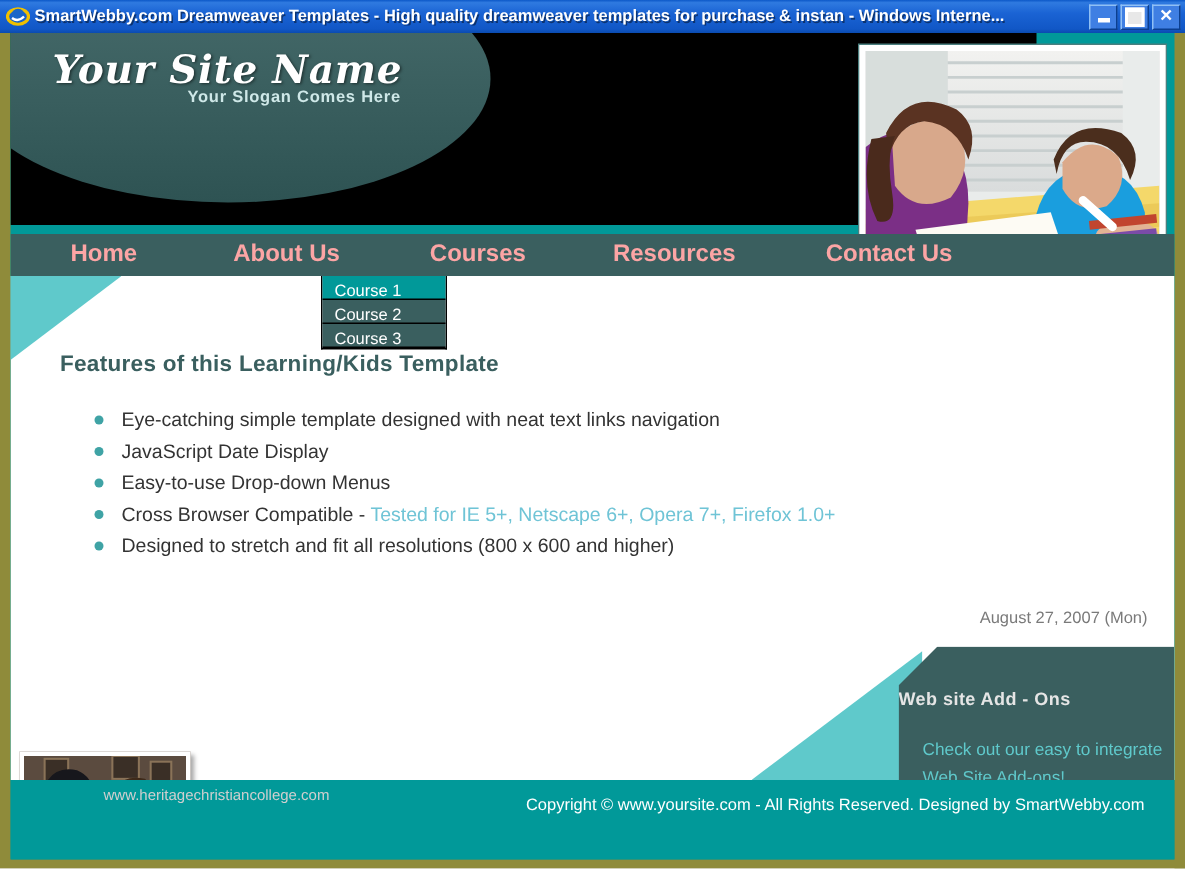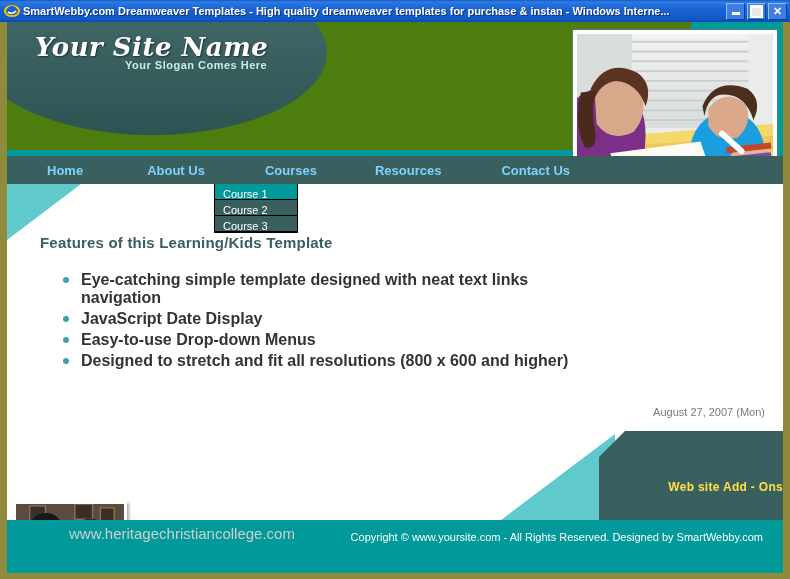--- a/index.html
+++ b/index.html
@@ -41,21 +41,21 @@
   }
   .viewport{
     position:absolute;left:7px;top:0px;width:776px;height:551px;
     background:#019999;overflow:hidden;
   }
   .scroll-right{
     position:absolute;right:0;top:0;width:7px;height:557px;background:#8f8b3a;
   }
 
   
-  .masthead{position:absolute;left:0;top:0;width:684px;height:128px;background:#4d7c0f;}
+  .masthead{position:absolute;left:0;top:0;width:684px;height:128px;background:#000000;}
   .ellipse-shade{
     position:absolute;left:-30px;top:-52px;width:350px;height:165px;
     border-radius:50%;
     background:linear-gradient(to bottom,#4a6e6e 0%,#3a5f5f 55%,#2e5353 100%);
   }
   .site-name{
     position:absolute;left:28px;top:10px;
     font-family:"DejaVu Serif", serif;
     font-size:26px;font-weight:bold;color:#ffffff;font-style:italic;
     letter-spacing:0.5px;
@@ -75,21 +75,21 @@
   }
   .photo-svg{display:block;width:100%;height:100%;}
 
   
   .nav{
     position:absolute;left:0;top:134px;width:776px;height:28px;background:#3a5f5f;
   }
   .nav ul{list-style:none;margin:0;padding:0;display:flex;height:100%;align-items:center;}
   .nav li{position:relative;}
   .nav a{
-    display:block;color:#7dd3fc;font-size:13px;font-weight:bold;text-decoration:none;
+    display:block;color:#fca5a5;font-size:16px;font-weight:bold;text-decoration:none;
     padding:0 0;white-space:nowrap;
   }
   .nav .nav-item{padding:0 14px;}
   .nav .n0{margin-left:26px;}
   .nav .n1{margin-left:36px;}
   .nav .n2{margin-left:32px;}
   .nav .n3{margin-left:30px;}
   .nav .n4{margin-left:32px;}
 
   .dropdown{
@@ -122,57 +122,57 @@
   .h1{
     position:absolute;left:33px;top:50px;
     font-size:15px;font-weight:bold;color:#3a5f5f;letter-spacing:.2px;
   }
   .features{
     position:absolute;left:52px;top:87px;width:530px;
     margin:0;padding:0;list-style:none;
   }
   .features li{
     position:relative;padding-left:22px;margin-bottom:3px;
-    font-size:16px;color:#333333;line-height:18px;font-weight:bold;
+    font-size:13px;color:#333333;line-height:18px;
   }
   .features li:before{
     content:"";position:absolute;left:4px;top:6px;width:6px;height:6px;
     border-radius:50%;background:#3fa3a5;
   }
   .features b{color:#111;}
   .feat-light{color:#6fc4d6;}
 
   
   .date{
     position:absolute;right:18px;top:222px;font-size:11px;color:#7a7a7a;z-index:5;
   }
   .sidebar{
     position:absolute;left:592px;top:247px;width:184px;height:251px;
     background:#3a5f5f;
     clip-path:polygon(26px 0,100% 0,100% 100%,0 100%,0 26px);
     z-index:6;
   }
   .sb-title{
-    position:absolute;left:0;top:49px;width:100%;text-align:right;
-    color:#fde047;font-size:12px;font-weight:bold;letter-spacing:.3px;
+    position:absolute;left:0;top:28px;width:100%;text-align:left;
+    color:#e5e5e5;font-size:12px;font-weight:bold;letter-spacing:.3px;
   }
   .sb-text{
     position:absolute;left:16px;top:60px;width:160px;
     color:#5fc9cb;font-size:11.5px;line-height:19px;
   }
 
   
   .thumb{
     position:absolute;left:6px;top:317px;width:114px;height:65px;
     border:3px solid #ffffff;box-sizing:border-box;z-index:20;
     box-shadow:2px 2px 3px rgba(0,0,0,.35);overflow:hidden;background:#7a6a5f;
   }
   .thumb svg{display:block;width:100%;height:100%;}
   .wm{
-    position:absolute;left:62px;top:503px;font-size:15px;color:#cfcfcf;z-index:21;
+    position:absolute;left:62px;top:503px;font-size:10px;color:#cfcfcf;z-index:21;
     white-space:nowrap;
   }
 
   
   .footer{
     position:absolute;left:0;top:498px;width:776px;height:38px;background:#019999;
   }
   .footer .cr{
     position:absolute;right:20px;top:11px;font-size:11px;color:#ffffff;white-space:nowrap;
   }
@@ -290,27 +290,29 @@
       <div class="content">
         <div class="corner-tl"></div>
         <div class="corner-br"></div>
 
         <div class="h1">Features of this Learning/Kids Template</div>
 
         <ul class="features">
           <li><span>Eye-catching simple template designed with neat text links navigation</span></li>
           <li><span>JavaScript Date Display</span></li>
           <li><span>Easy-to-use Drop-down Menus</span></li>
+          <li><span>Cross Browser Compatible - </span><span class="feat-light">Tested for IE 5+, Netscape 6+, Opera 7+, Firefox 1.0+</span></li>
           <li><span>Designed to stretch and fit all resolutions (800 x 600 and higher)</span></li>
         </ul>
 
         <div class="date">August 27, 2007 (Mon)</div>
 
         <div class="sidebar">
           <div class="sb-title">Web site Add - Ons</div>
+          <div class="sb-text">Check out our easy to integrate Web Site Add-ons!</div>
 
         </div>
 
         <div class="thumb">
           <svg viewBox="0 0 110 62" preserveAspectRatio="none">
             <rect width="110" height="62" fill="#6d5c4e"></rect>
             <rect x="0" y="0" width="110" height="30" fill="#5b4b3f"></rect>
             <rect x="14" y="2" width="16" height="16" fill="#3a2f26" stroke="#8a7358" stroke-width="1.4"></rect>
             <rect x="60" y="0" width="18" height="16" fill="#3a2f26" stroke="#8a7358" stroke-width="1.4"></rect>
             <rect x="86" y="4" width="14" height="14" fill="#3a2f26" stroke="#8a7358" stroke-width="1.4"></rect>

